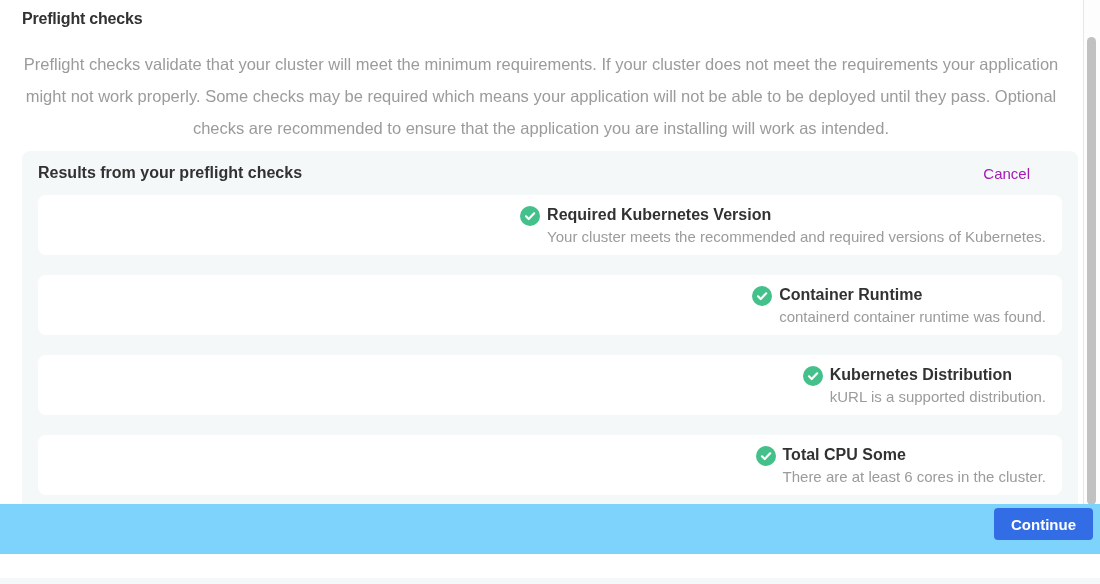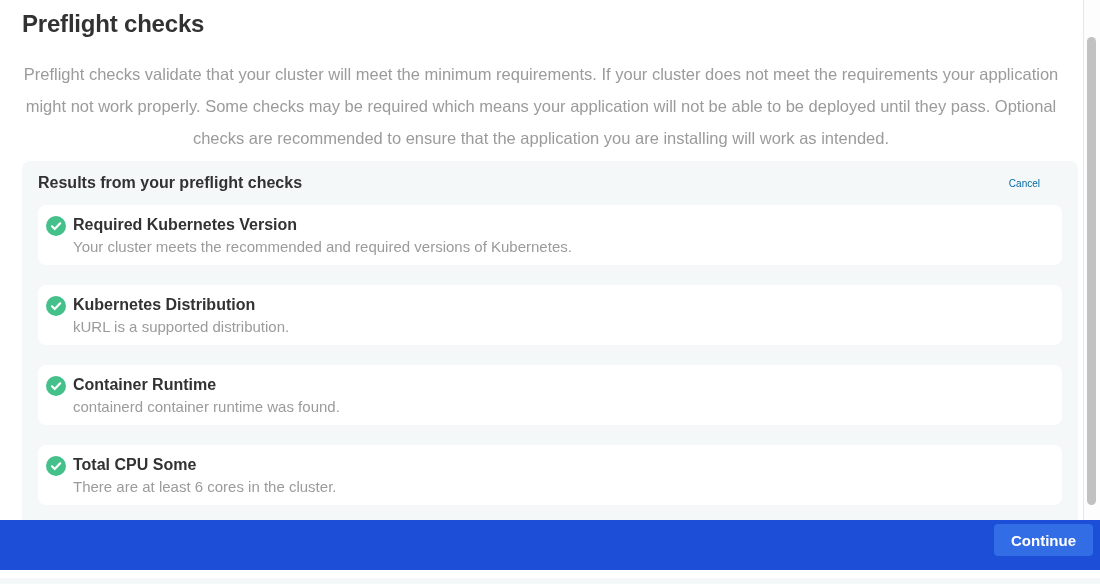--- a/index.html
+++ b/index.html
@@ -7,21 +7,21 @@
   body { font-family: "Liberation Sans", sans-serif; position: relative; }
 
   .scroll-area {
     position: absolute; left: 0; top: 0;
     width: 1083px; height: 528px;
     overflow: hidden; background: #fff;
     padding: 10px 0 0 22px;
   }
 
   .page-title {
-    font-size: 24px; font-weight: 700; color: #323232;
+    font-size: 16px; font-weight: 700; color: #323232;
     letter-spacing: -0.2px;
   }
 
   .page-desc {
     margin-top: 20px;
     width: 1038px;
     font-size: 16.5px; line-height: 32px;
     color: #9b9b9b;
     text-align: center;
   }
@@ -33,31 +33,31 @@
     border-radius: 8px;
     padding: 12px 16px 30px 16px;
   }
 
   .panel-header {
     display: flex; align-items: center; justify-content: space-between;
     height: 20px;
   }
   .panel-title { font-size: 16px; font-weight: 700; color: #323232; }
   .cancel-link {
-    font-size: 10px; color: #0369a1; text-decoration: none;
-    margin-right: 22px; cursor: pointer;
+    font-size: 15px; color: #a21caf; text-decoration: none;
+    margin-right: 32px; cursor: pointer;
   }
 
   .check-row {
     margin-top: 20px;
     background: #ffffff;
     border-radius: 8px;
     padding: 9px 16px 10px 8px;
     min-height: 53px;
-    display: flex; align-items: flex-start;
+    display: flex; align-items: flex-start; justify-content: flex-end;
   }
   .check-row:first-of-type { margin-top: 12px; }
   .check-row.warn { background: #fdfaeb; }
 
   .check-icon { width: 20px; height: 20px; flex: 0 0 20px; margin: 2px 7px 0 0; }
   .check-icon svg { display: block; width: 20px; height: 20px; }
 
   .check-title {
     font-size: 16px; font-weight: 700; color: #323232; line-height: 21px;
   }
@@ -72,23 +72,23 @@
     background: #fdfdfd;
     border-left: 1px solid #e7e7e7;
   }
   .scrollbar-thumb {
     position: absolute; left: 3px; top: 37px;
     width: 9px; height: 468px;
     background: #c1c1c1; border-radius: 5px;
   }
 
   .footer {
-    position: absolute; left: 0; top: 520px;
+    position: absolute; left: 0; top: 504px;
     width: 1100px; height: 50px;
-    background: #1d4ed8;
+    background: #7dd3fc;
   }
   .continue-button {
     position: absolute; right: 7px; top: 4px;
     height: 32px; padding: 0 17px;
     background: #326de6; color: #fff;
     font-family: "Liberation Sans", sans-serif;
     font-size: 15px; font-weight: 700;
     border: none; border-radius: 4px; cursor: pointer;
   }
 
@@ -124,34 +124,34 @@
     </span>
   </div>
         <div class="check-row pass">
     <span class="check-icon">
             <svg viewBox="0 0 20 20">
               <circle cx="10" cy="10" r="10" fill="#44c08a"></circle>
               <path d="M6 10.3l2.7 2.7L14.2 7.3" stroke="#fff" stroke-width="2.2" fill="none" stroke-linecap="round" stroke-linejoin="round"></path>
             </svg>
           </span>
     <span class="check-content">
-      <div class="check-title">Kubernetes Distribution</div>
-      <div class="check-desc">kURL is a supported distribution.</div>
+      <div class="check-title">Container Runtime</div>
+      <div class="check-desc">containerd container runtime was found.</div>
     </span>
   </div>
         <div class="check-row pass">
     <span class="check-icon">
             <svg viewBox="0 0 20 20">
               <circle cx="10" cy="10" r="10" fill="#44c08a"></circle>
               <path d="M6 10.3l2.7 2.7L14.2 7.3" stroke="#fff" stroke-width="2.2" fill="none" stroke-linecap="round" stroke-linejoin="round"></path>
             </svg>
           </span>
     <span class="check-content">
-      <div class="check-title">Container Runtime</div>
-      <div class="check-desc">containerd container runtime was found.</div>
+      <div class="check-title">Kubernetes Distribution</div>
+      <div class="check-desc">kURL is a supported distribution.</div>
     </span>
   </div>
         <div class="check-row pass">
     <span class="check-icon">
             <svg viewBox="0 0 20 20">
               <circle cx="10" cy="10" r="10" fill="#44c08a"></circle>
               <path d="M6 10.3l2.7 2.7L14.2 7.3" stroke="#fff" stroke-width="2.2" fill="none" stroke-linecap="round" stroke-linejoin="round"></path>
             </svg>
           </span>
     <span class="check-content">

